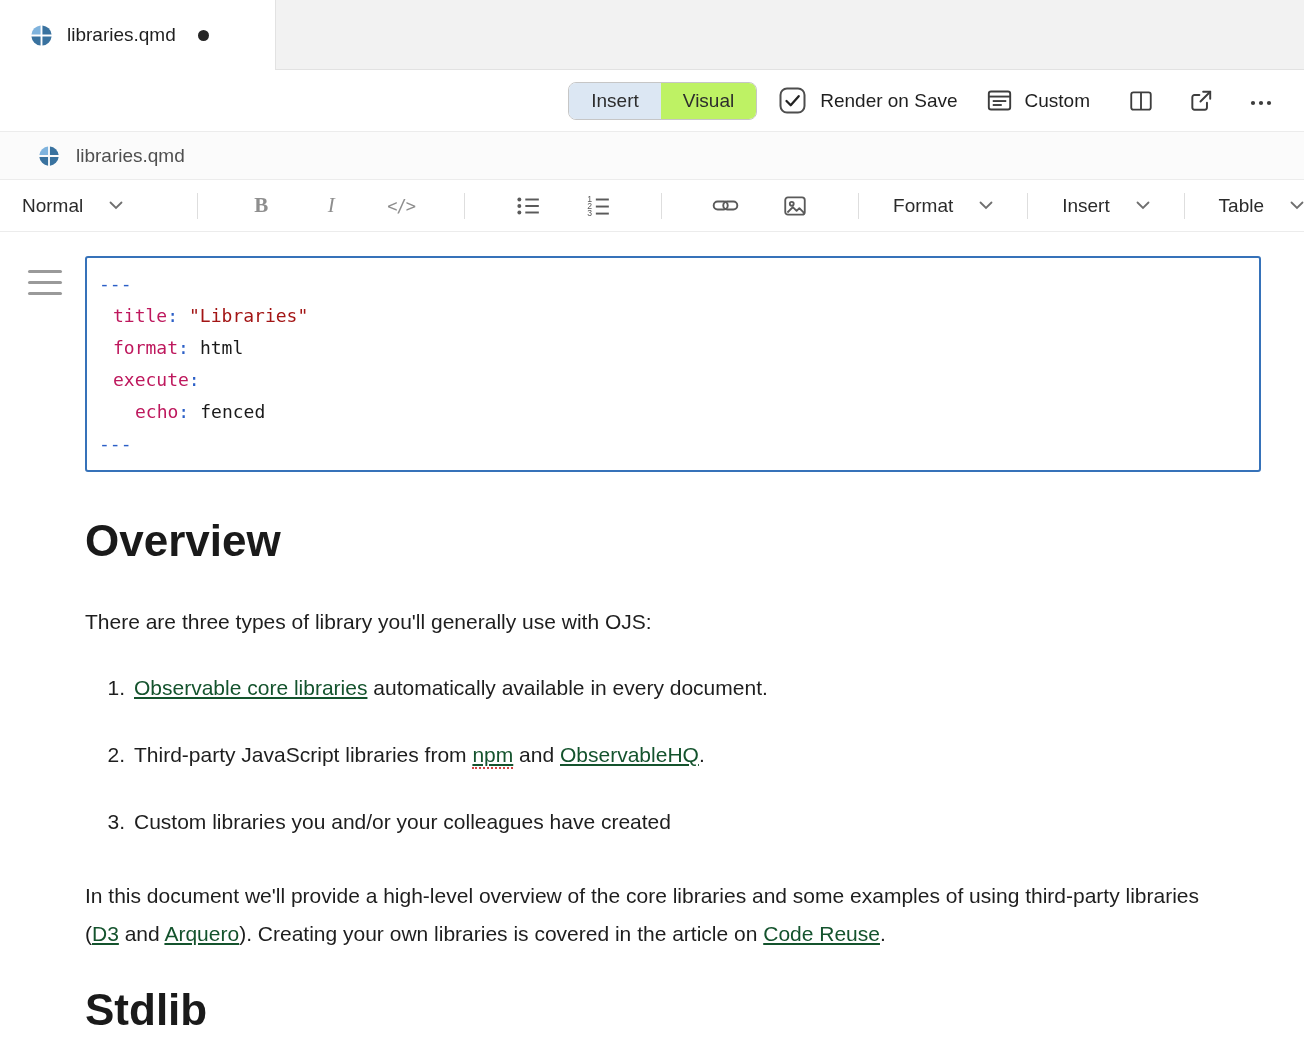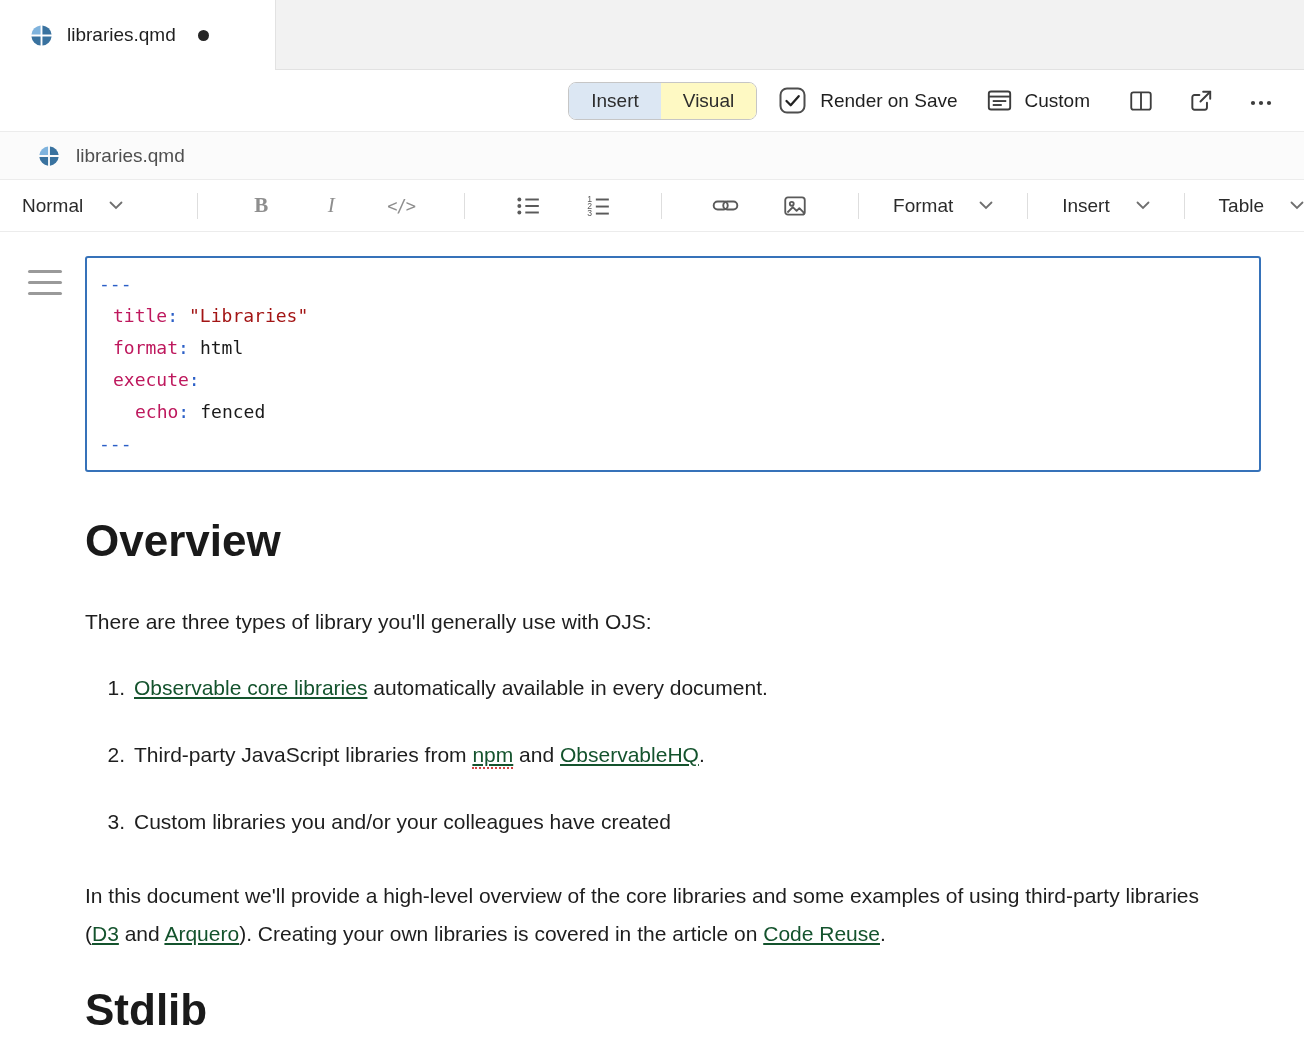--- a/index.html
+++ b/index.html
@@ -12,21 +12,21 @@
          display:flex; align-items:center; padding-left:30px; }
   .tab-title { font-size:19px; color:#1f1f1f; margin-left:14px; }
   .dirty-dot { width:11px; height:11px; border-radius:50%; background:#262626; margin-left:22px; }
 
   
   .toolbar { height:62px; background:#fff; border-bottom:1px solid #ececec;
              display:flex; align-items:center; justify-content:flex-end; padding-right:30px; }
   .seg { display:flex; height:38px; border:1px solid #c6c6c6; border-radius:8px; overflow:hidden; margin-right:22px; }
   .seg button { border:none; font-family:inherit; font-size:19px; color:#2d2d2d; padding:0 22px; cursor:pointer; }
   .seg-source { background:#dce7f3; border-right:1px solid #c6c6c6; }
-  .seg-visual { background:#fef9c3; }
+  .seg-visual { background:#bef264; }
   .render-save { display:flex; align-items:center; margin-right:28px; cursor:pointer; }
   .checkbox { width:27px; height:27px; display:inline-flex; }
   .render-label { font-size:19px; color:#1f1f1f; margin-left:14px; }
   .preview-btn { display:flex; align-items:center; margin-right:4px; cursor:pointer; }
   .preview-label { font-size:19px; color:#1f1f1f; margin-left:12px; }
   .tb-icon { width:26px; height:26px; margin-left:34px; display:inline-flex; cursor:pointer; }
 
   
   .breadcrumb { height:48px; background:#fbfbfb; border-bottom:1px solid #ececec;
                 display:flex; align-items:center; padding-left:38px; }

